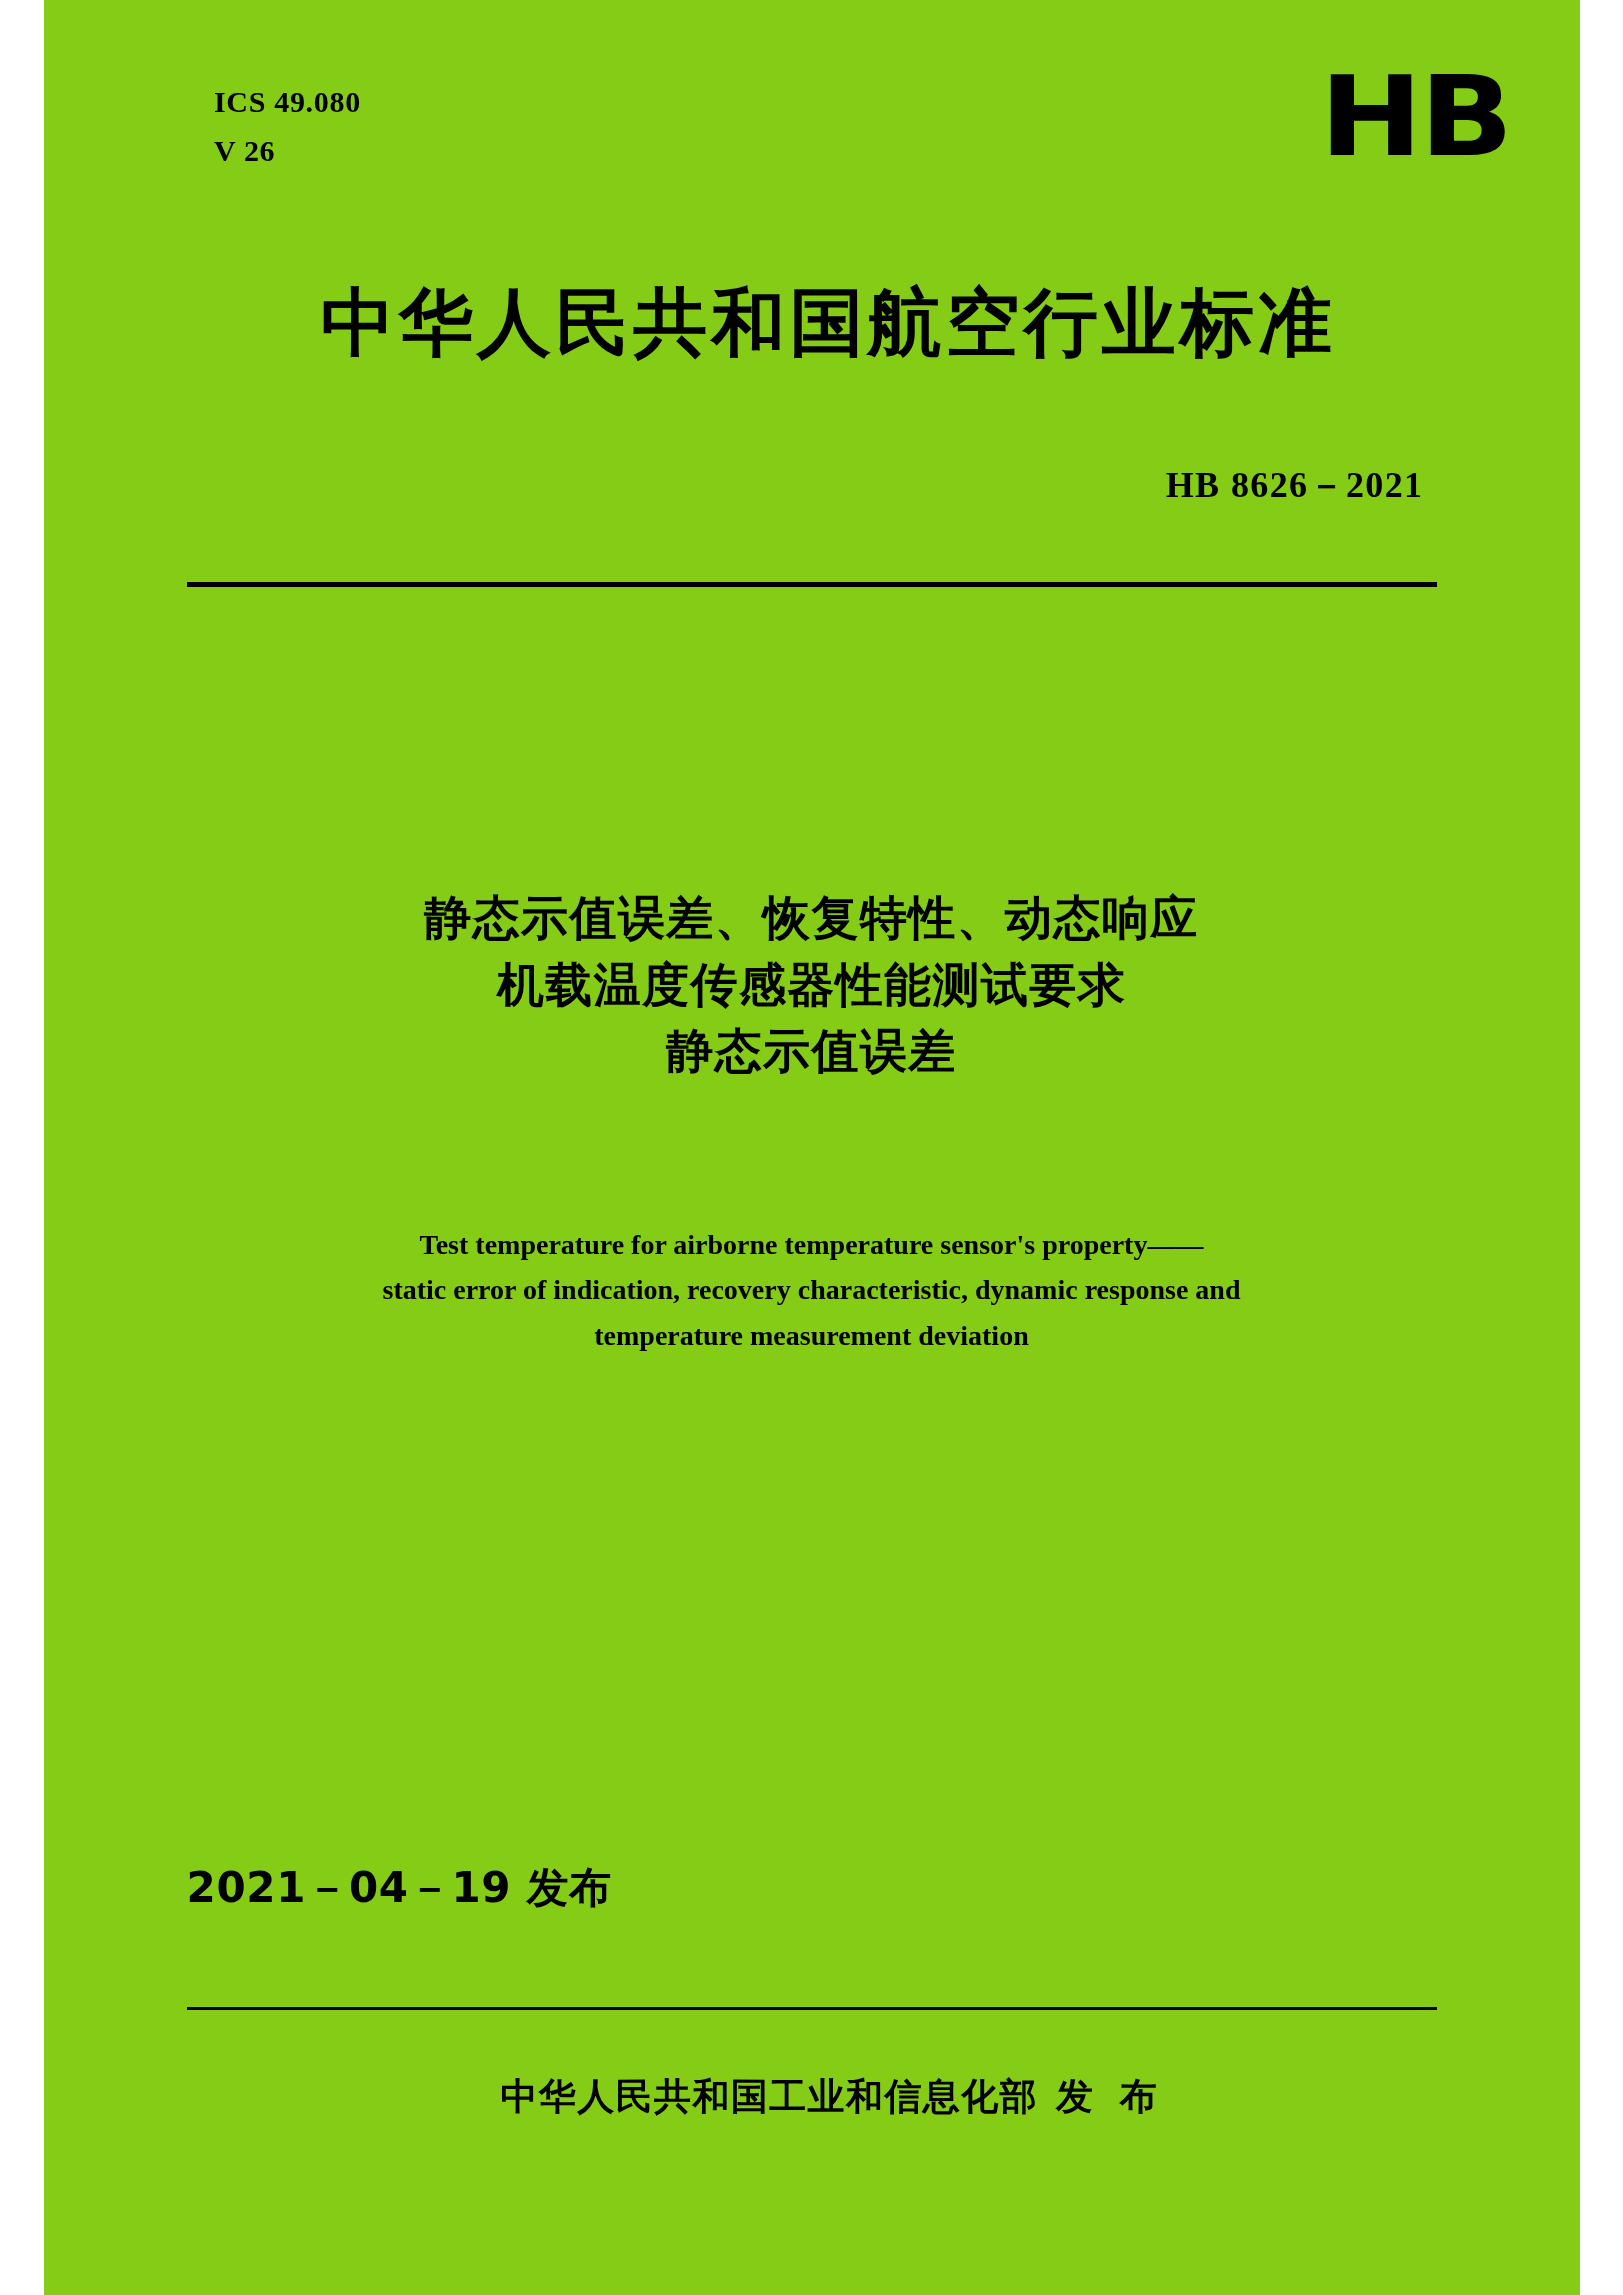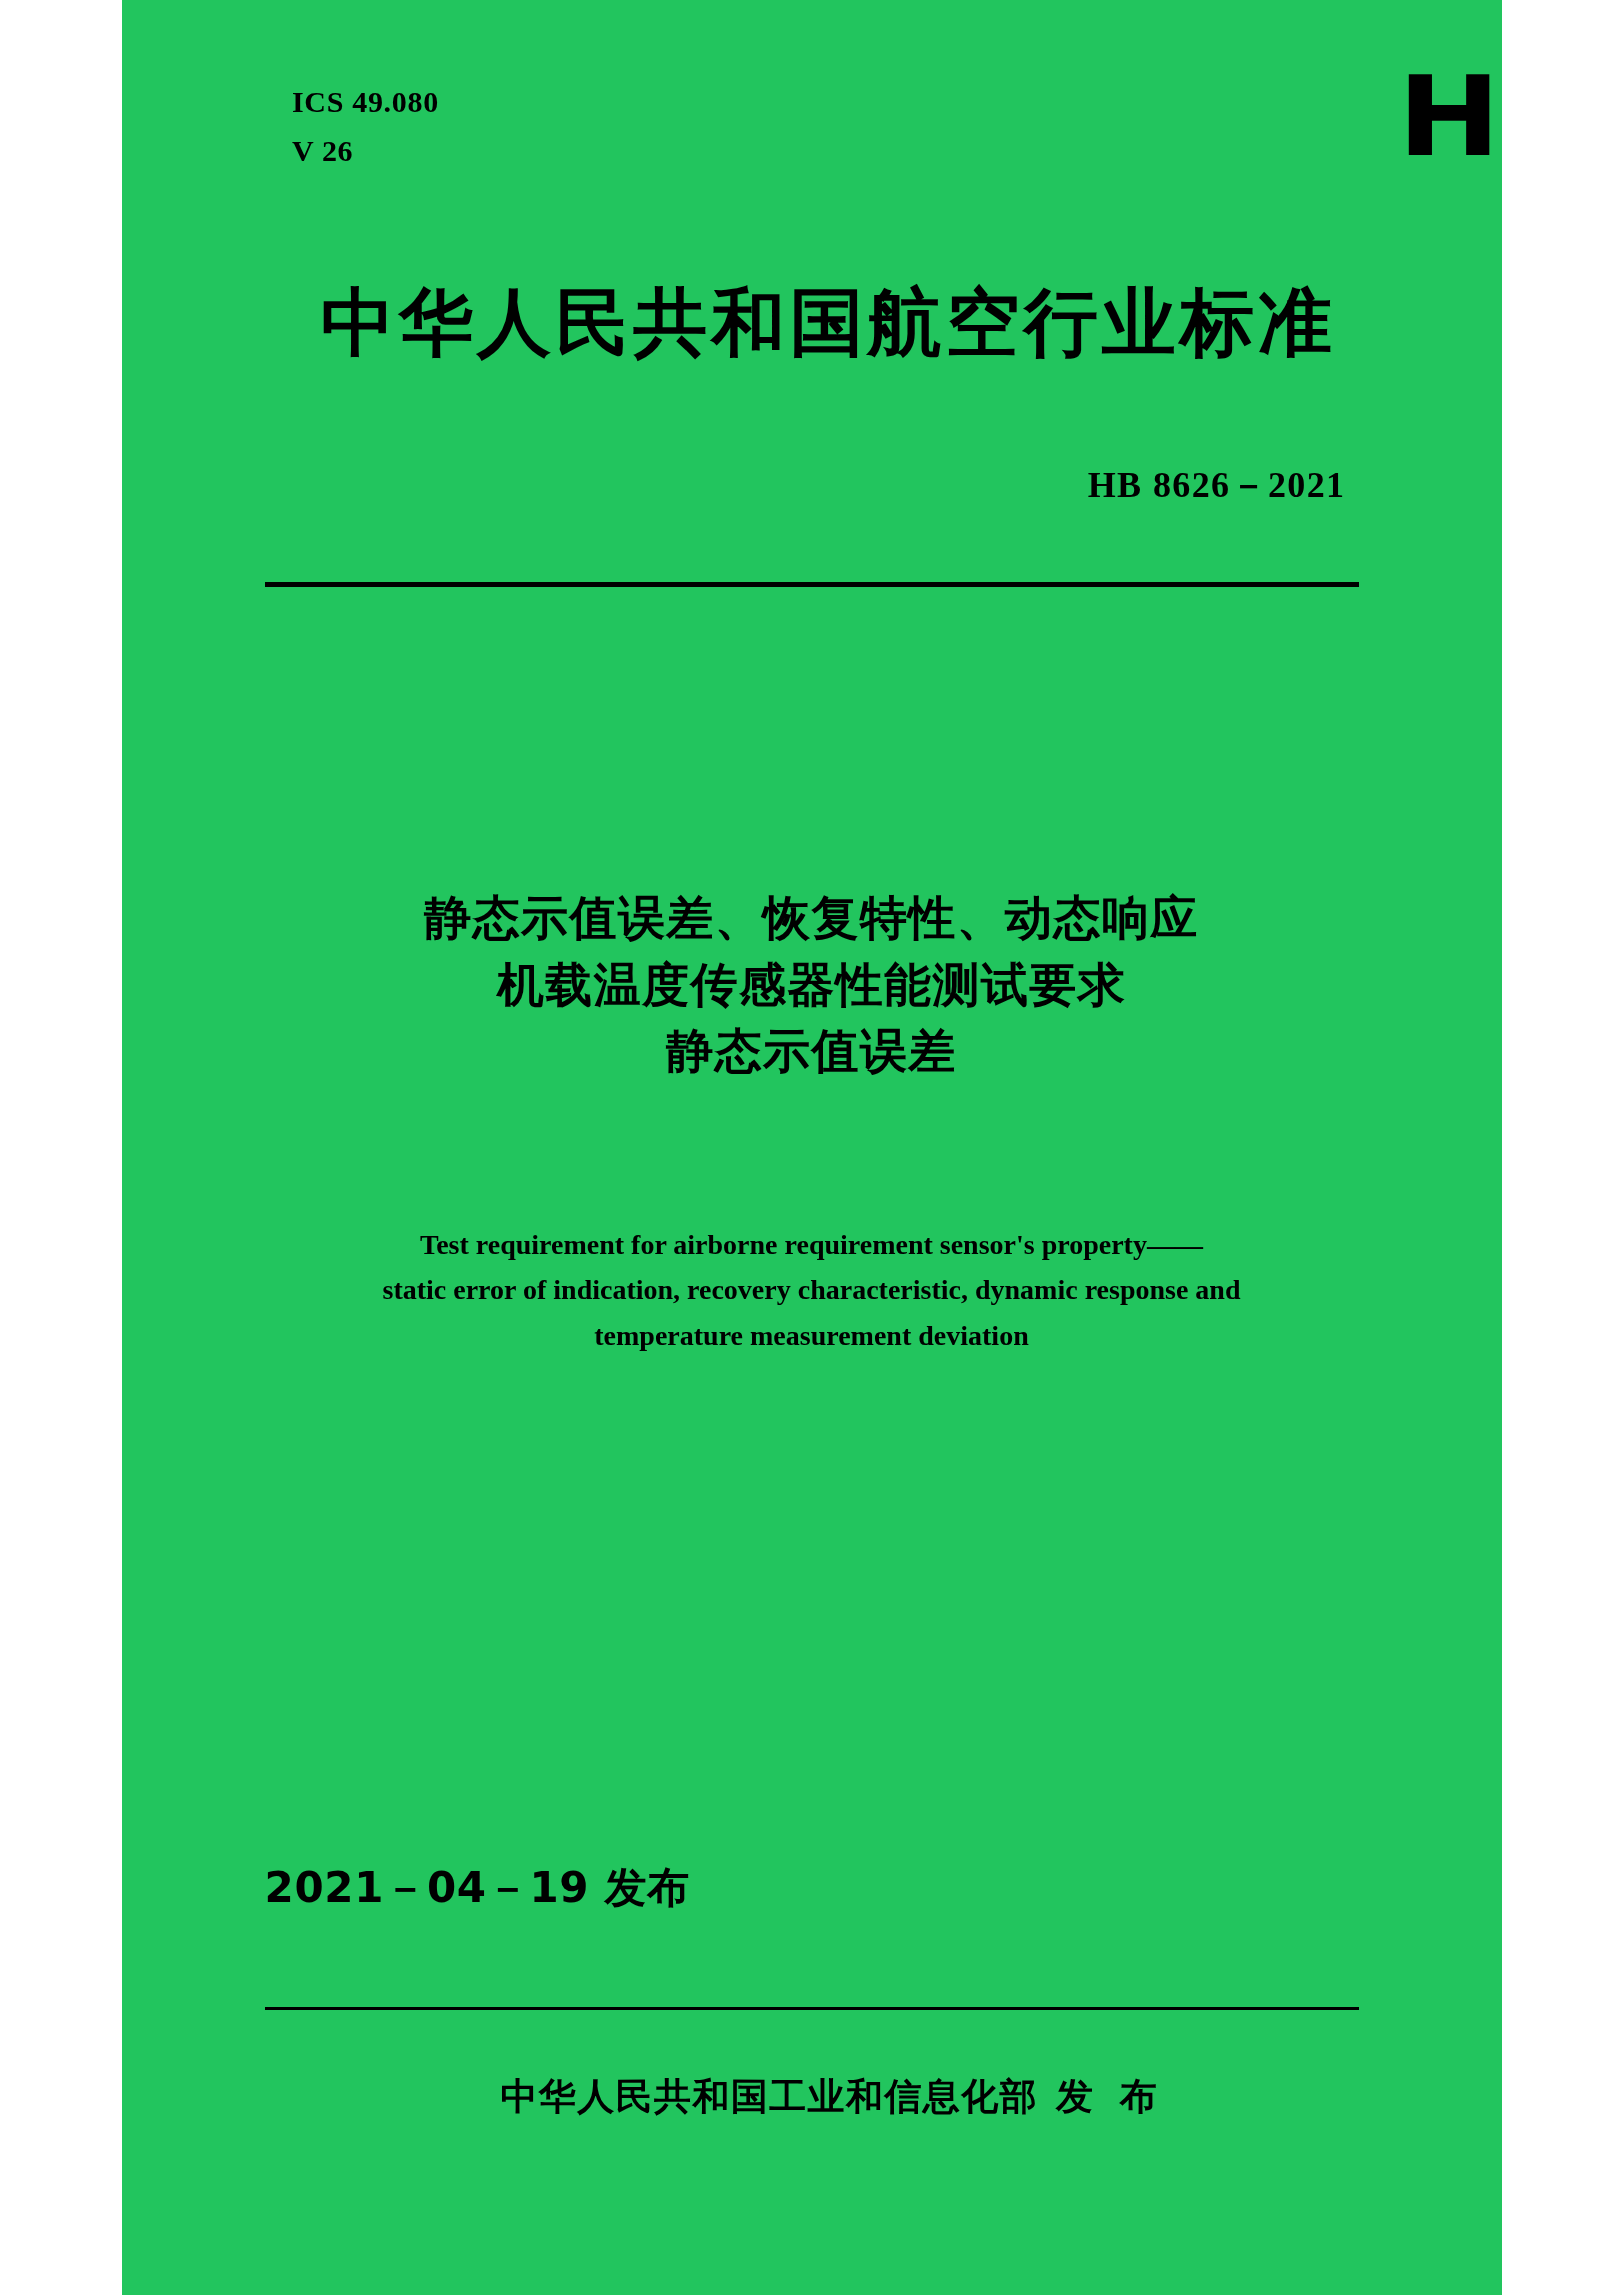--- a/index.html
+++ b/index.html
@@ -6,24 +6,24 @@
     margin: 0;
     padding: 0;
     background: #ffffff;
   }
   body {
     font-family: "Liberation Serif", serif;
     color: #000000;
   }
   .page {
     position: relative;
-    width: 1380px;
+    width: 1536px;
     height: 2295px;
     margin: 0 auto;
-    background: #22c55e;
+    background: #84cc16;
     box-sizing: border-box;
     overflow: hidden;
   }
 
   
   .header {
     position: absolute;
     left: 143px;
     top: 62px;
     width: 1338px;
@@ -179,21 +179,21 @@
 
   <div class="rule-top"></div>
 
   <div class="doc-title-cn">
     <div>静态示值误差、恢复特性、动态响应</div>
     <div>机载温度传感器性能测试要求</div>
     <div>静态示值误差</div>
   </div>
 
   <div class="doc-title-en">
-    <div>Test requirement for airborne requirement sensor's property——</div>
+    <div>Test temperature for airborne temperature sensor's property——</div>
     <div>static error of indication, recovery characteristic, dynamic response and</div>
     <div>temperature measurement deviation</div>
   </div>
 
   <div class="dates">
     <div class="date-item">2021－04－19 发布</div>
   </div>
 
   <div class="rule-bottom"></div>
 

